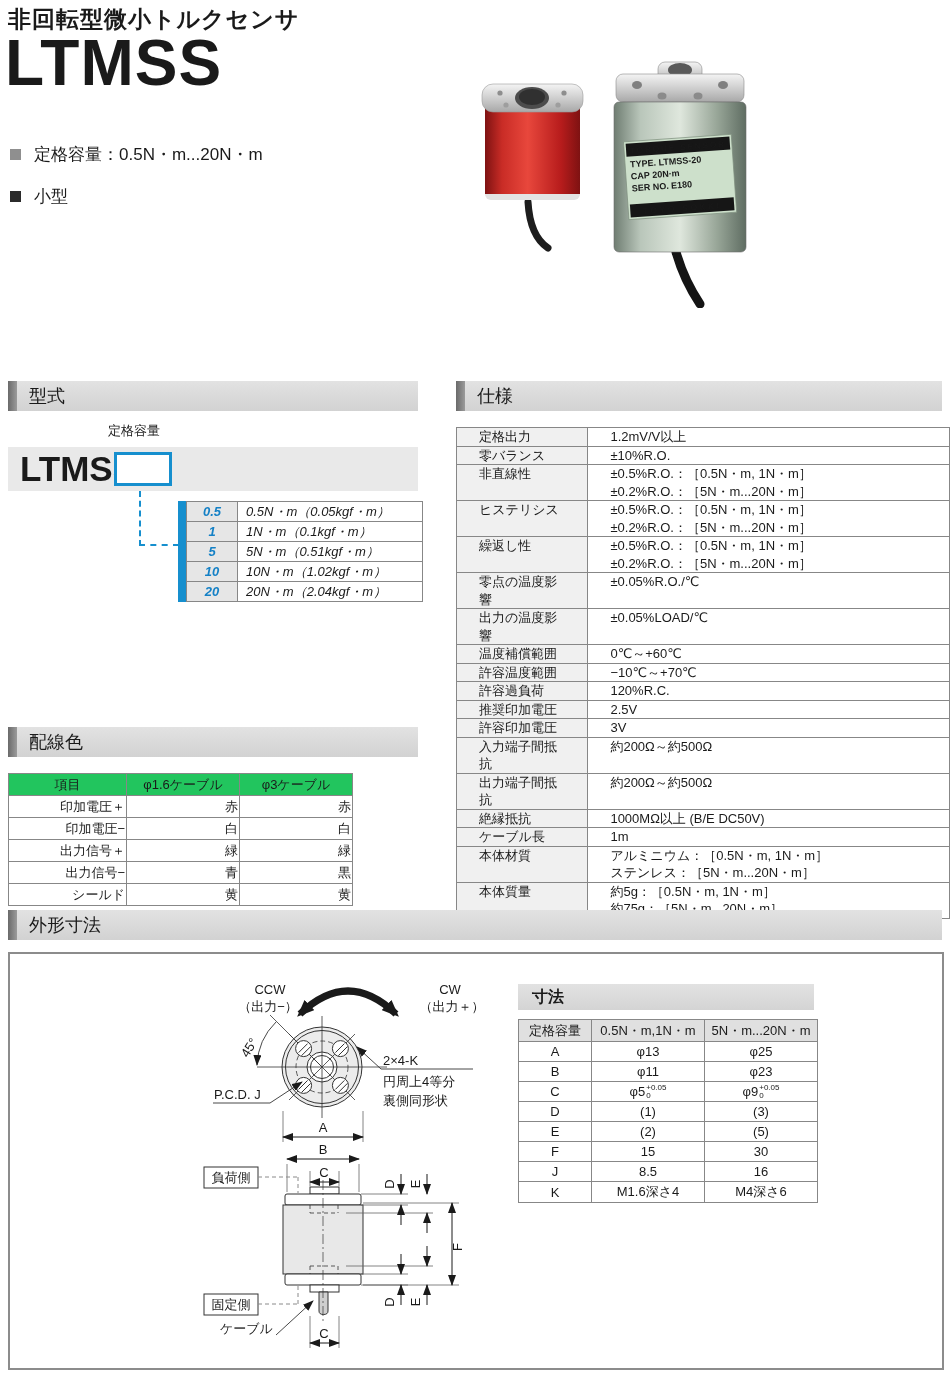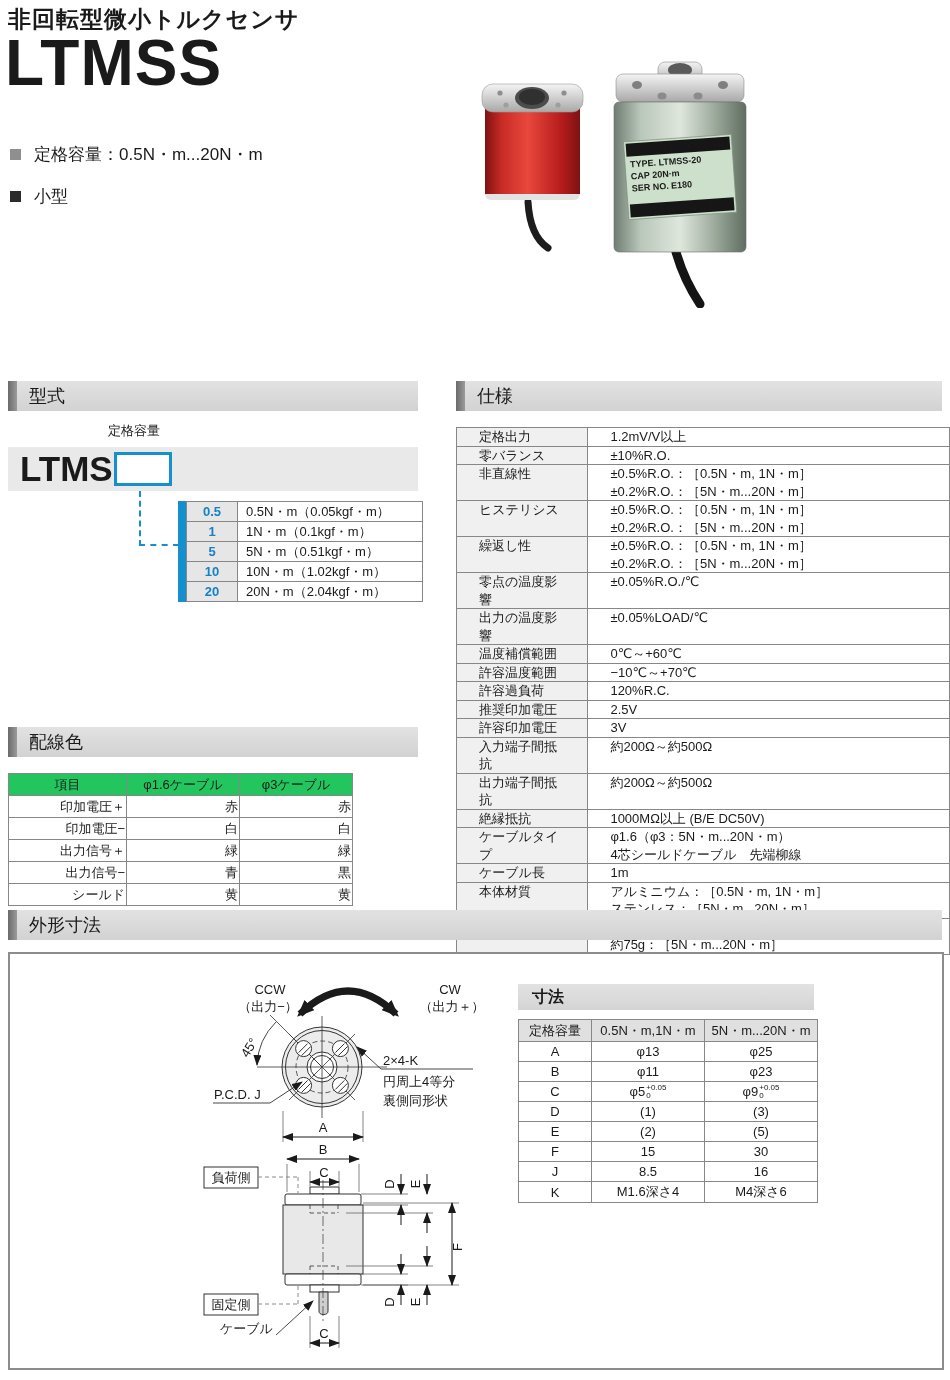--- a/index.html
+++ b/index.html
@@ -18,21 +18,21 @@
   .sec .accent{position:absolute;left:0;top:0;width:9px;height:30px;
                background:linear-gradient(90deg,#6a6a6a,#9b9b9b);}
   .sec .sec-t{margin-left:21px;line-height:30px;font-size:18px;font-weight:normal;}
   
   .cap-label{position:absolute;left:108px;top:422px;font-size:13px;}
   .model-band{position:absolute;left:8px;top:447px;width:410px;height:44px;background:#e9e9e9;}
   .model-prefix{position:absolute;left:12px;top:0;font-size:35px;font-weight:bold;line-height:44px;letter-spacing:0px;}
   .model-box{position:absolute;left:106px;top:5px;width:52px;height:28px;background:#fff;border:3px solid #168fce;}
   .conn-v{position:absolute;left:139px;top:491px;width:0;height:55px;border-left:2px dashed #168fce;}
   .conn-h{position:absolute;left:139px;top:544px;width:40px;height:0;border-top:2px dashed #168fce;}
-  .codes{position:absolute;left:178px;top:501px;border-left:8px solid #168fce;}
+  .codes{position:absolute;left:178px;top:501px;border-left:8px solid #168fce;font-style:italic;}
   table.tb{border-collapse:collapse;background:#fff;}
   table.tb td,table.tb th{border:1px solid #878787;font-size:13px;font-weight:normal;}
   .codes td.code{width:48px;text-align:center;background:#e6e6e6;color:#1581c6;font-weight:bold;height:17px;}
   .codes td.cdesc{width:176px;padding:0 0 0 8px;height:17px;}
   
   .spec{position:absolute;left:456px;top:427px;}
   .spec td{line-height:17.5px;padding:0 22px;vertical-align:top;}
   .spec td.lbl{width:100px;background:#f0f0f0;}
   .spec td.val{width:360px;white-space:pre-line;}
   
@@ -238,25 +238,20 @@
           </tr>
         <tr>
             <td class="lbl">出力端子間抵抗</td>
             <td class="val">約200Ω～約500Ω</td>
           </tr>
         <tr>
             <td class="lbl">絶縁抵抗</td>
             <td class="val">1000MΩ以上 (B/E DC50V)</td>
           </tr>
         <tr>
-            <td class="lbl">ケーブルタイプ</td>
-            <td class="val">φ1.6（φ3：5N・m...20N・m）
-4芯シールドケーブル　先端柳線</td>
-          </tr>
-        <tr>
             <td class="lbl">ケーブル長</td>
             <td class="val">1m</td>
           </tr>
         <tr>
             <td class="lbl">本体材質</td>
             <td class="val">アルミニウム：［0.5N・m, 1N・m］
 ステンレス：［5N・m...20N・m］</td>
           </tr>
         <tr>
             <td class="lbl">本体質量</td>

